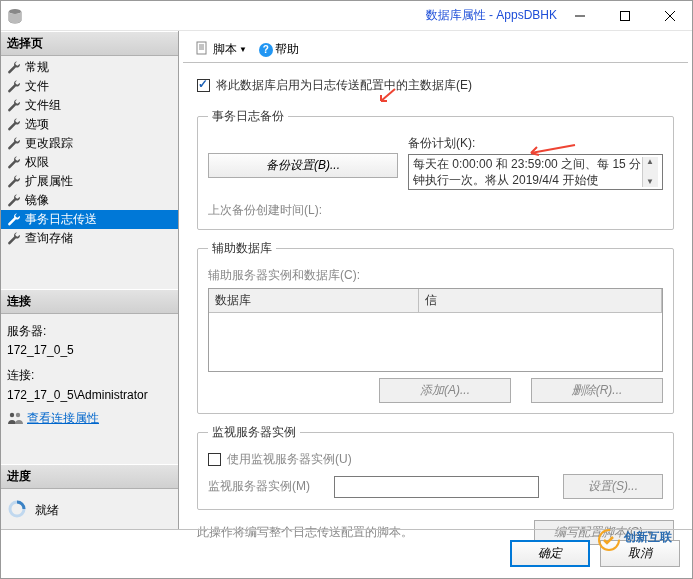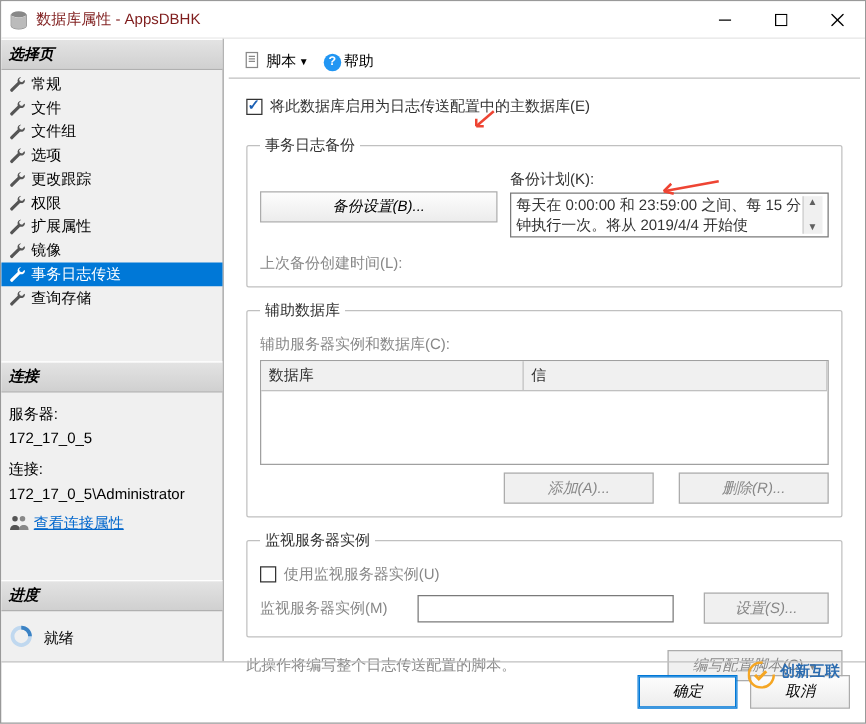--- a/index.html
+++ b/index.html
@@ -1,25 +1,25 @@
 <!DOCTYPE html>
 <html><head>
 <meta charset="utf-8">
 <style>
 * { margin:0; padding:0; box-sizing:border-box; font-family:"Microsoft YaHei","Segoe UI",Tahoma,sans-serif; font-size:12px; }
 body { background:#fff; width:693px; height:579px; overflow:hidden; border:1px solid #999; position:relative; }
 
 .titlebar { height:30px; display:flex; align-items:center; background:#fff; border-bottom:1px solid #e5e5e5; }
 .titlebar .icon { width:16px; height:16px; margin:0 6px; }
-.titlebar .title { flex:1; color:#7f1d1d; }
+.titlebar .title { flex:1; color:#1d4ed8;text-align:right; }
 .titlebar .winbtn { width:45px; height:29px; display:flex; align-items:center; justify-content:center; }
 
 .content { display:flex; height:498px; }
 .sidebar { width:178px; background:#f0f0f0; border-right:1px solid #a0a0a0; display:flex; flex-direction:column; }
-.section-header { background:#d9d9d9; background:linear-gradient(#e3e3e3,#d0d0d0); font-weight:bold; padding:3px 6px; border-top:1px solid #fff; border-bottom:1px solid #b0b0b0;font-style:italic; }
+.section-header { background:#d9d9d9; background:linear-gradient(#e3e3e3,#d0d0d0); font-weight:bold; padding:3px 6px; border-top:1px solid #fff; border-bottom:1px solid #b0b0b0; }
 .page-list { padding:2px 0 6px 0; }
 .page-item { display:flex; align-items:center; padding:1px 6px; cursor:pointer; }
 .page-item .wrench { width:14px; height:14px; margin-right:4px; }
 .page-item.selected { background:#0078d7; color:#fff; }
 .conn-block { padding:8px 6px 6px 6px; line-height:1.6; }
 .conn-link { color:#0066cc; text-decoration:underline; cursor:pointer; }
 .conn-row { display:flex; align-items:center; margin-top:4px; }
 .conn-row .ppl { width:16px; height:14px; margin-right:4px; }
 .progress-block { padding:10px 6px; display:flex; align-items:flex-end; }
 .spinner { width:20px; height:20px; margin-right:8px; }
@@ -48,21 +48,21 @@
 .plan-text .txt { flex:1; }
 .plan-text .scroll { width:16px; background:#f0f0f0; border-left:1px solid #ccc; position:relative; }
 .plan-text .scroll::before { content:"▲"; position:absolute; top:0; left:3px; font-size:8px; color:#606060; }
 .plan-text .scroll::after { content:"▼"; position:absolute; bottom:0; left:3px; font-size:8px; color:#606060; }
 .last-backup { margin:12px 0 0 0; color:#888; }
 .sec-grid { border:1px solid #a0a0a0; background:#fff; height:84px; margin-top:4px; }
 .sec-grid .hdr { display:flex; background:#f0f0f0; border-bottom:1px solid #c0c0c0; }
 .sec-grid .hdr div { padding:3px 6px; border-right:1px solid #c0c0c0; }
 .sec-grid .c1 { width:220px; } .sec-grid .c2 { width:210px; } .sec-grid .c3 { flex:1; }
 .sec-btns { display:flex; justify-content:flex-end; gap:20px; margin-top:6px; }
-.sec-btns .btn { width:120px; }
+.sec-btns .btn { width:132px; }
 .mon-row { display:flex; align-items:center; gap:24px; margin-top:6px; }
 .mon-input { flex:1; height:22px; border:1px solid #7a7a7a; background:#fff; padding:0 4px; }
 .note-row { display:flex; align-items:center; gap:20px; margin-top:8px; }
 .note-row .note { flex:1; color:#888; }
 
 .arrow { position:absolute; pointer-events:none; }
 .arrow svg { overflow:visible; }
 
 .footer { height:48px; border-top:1px solid #c0c0c0; display:flex; align-items:center; justify-content:flex-end; padding:0 12px; gap:10px; position:relative; }
 .footer .btn { width:72px; padding:4px 8px; }

